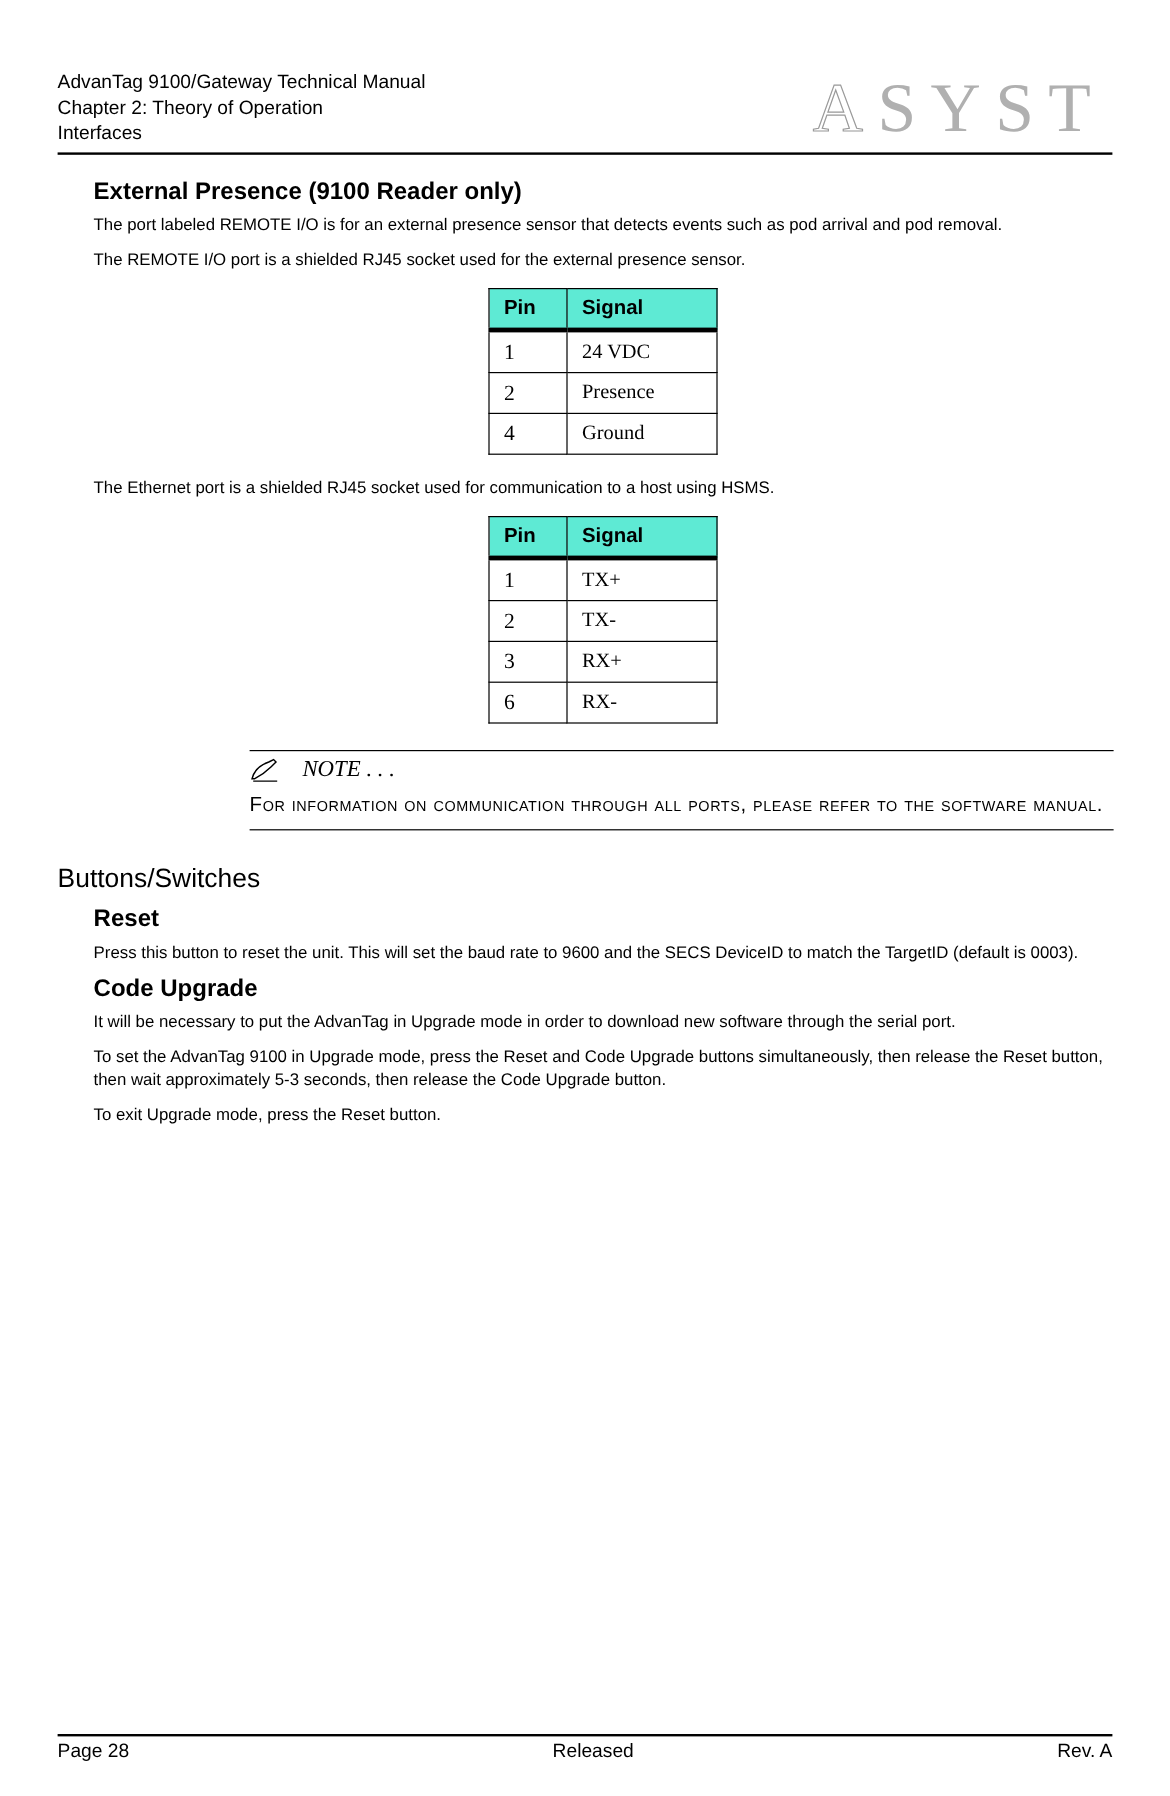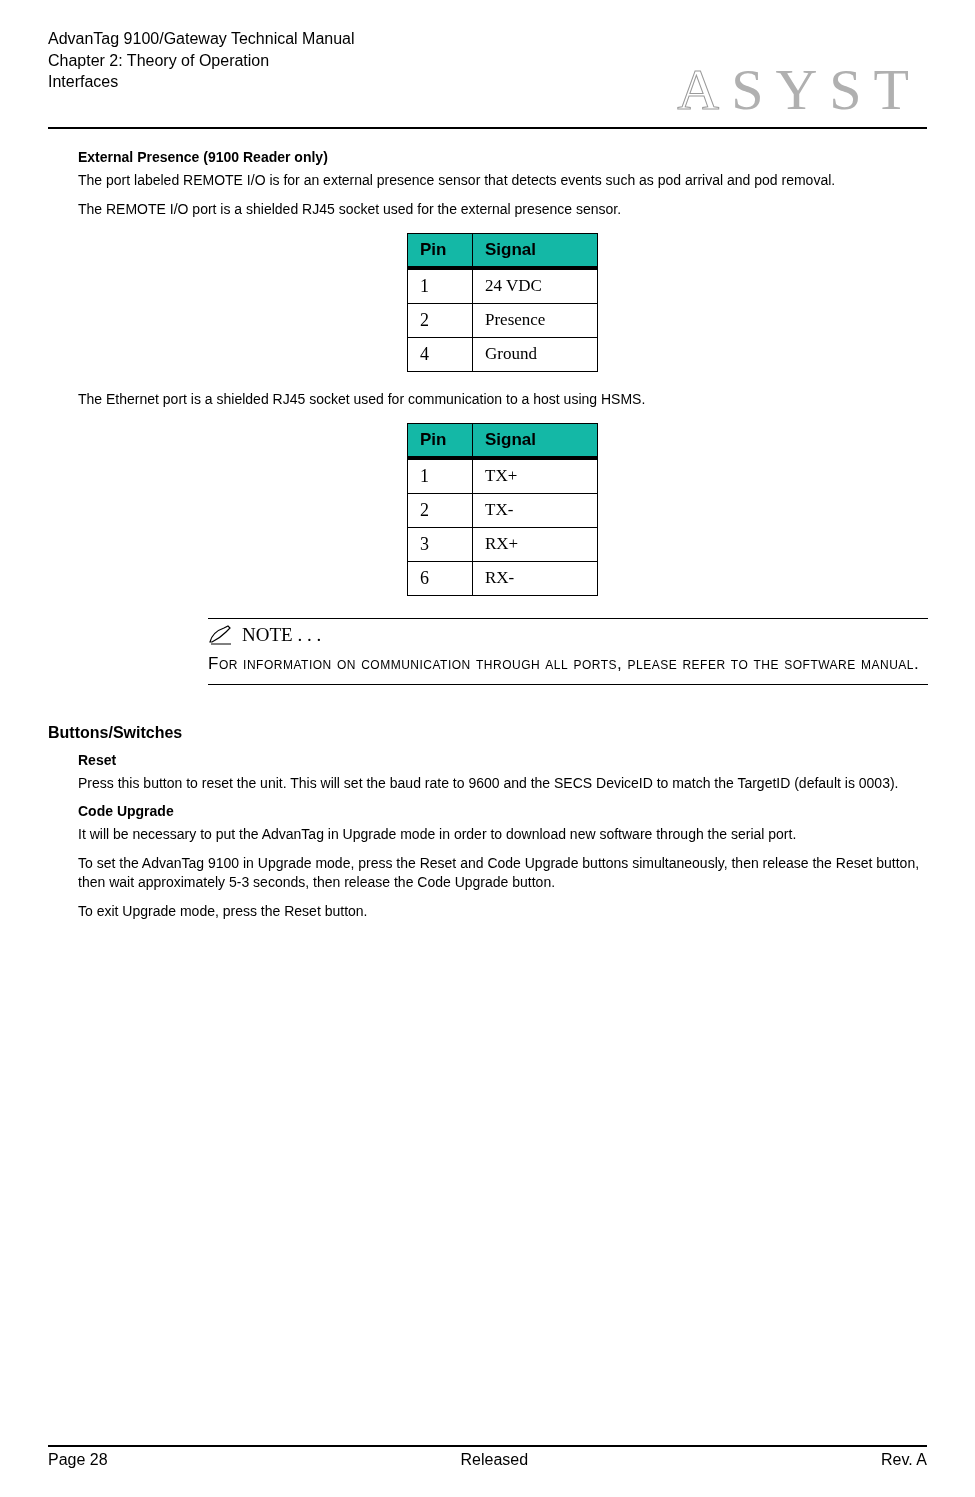--- a/index.html
+++ b/index.html
@@ -14,21 +14,21 @@
   .page {
     width: 975px;
     min-height: 1497px;
     position: relative;
     box-sizing: border-box;
     padding: 28px 48px 0 48px;
   }
   .header-row {
     display: flex;
     justify-content: space-between;
-    align-items: flex-start;
+    align-items: flex-end;
     border-bottom: 2px solid #000;
     padding-bottom: 4px;
   }
   .header-lines {
     font-size: 16px;
     line-height: 1.35;
   }
   .logo {
     font-family: "Times New Roman", serif;
     font-size: 58px;
@@ -39,46 +39,46 @@
     margin-top: 28px;
   }
   .logo .outline {
     -webkit-text-stroke: 1px #9a9a9a;
     color: #fff;
   }
   .content {
     padding: 10px 0 0 30px;
   }
   h2 {
-    font-size: 14px;
+    font-size: 20px;
     font-weight: bold;
     margin: 10px 0 6px 0;
   }
   h3 {
-    font-size: 16px;
-    font-weight: bold;
-    margin: 38px 0 6px -30px;
+    font-size: 22px;
+    font-weight: normal;
+    margin: 26px 0 6px -30px;
   }
   .body-text {
     font-size: 14px;
     line-height: 1.35;
     margin: 4px 0 10px 0;
   }
   table.pin-table {
     border-collapse: collapse;
     margin: 14px auto 18px auto;
   }
   table.pin-table th, table.pin-table td {
     border: 1px solid #000;
     padding: 6px 12px;
     text-align: left;
     font-size: 17px;
   }
   table.pin-table th {
-    background: #14b8a6;
+    background: #5eead4;
     font-weight: bold;
   }
   table.pin-table thead tr th { border-bottom: 4px solid #000; }
   table.pin-table td.pin-col {
     font-family: "Times New Roman", serif;
     font-size: 18px;
     width: 40px;
   }
   table.pin-table td.sig-col {
     font-family: "Times New Roman", serif;
@@ -89,22 +89,23 @@
     width: 720px;
   }
   .note-rule {
     border-top: 1px solid #000;
     height: 1px;
     margin: 0;
   }
   .note-title-row {
     display: flex;
     align-items: center;
-    gap: 8px;
+    gap: 18px;
     padding: 4px 0;
+    font-style: italic;
     font-family: "Times New Roman", serif;
     font-size: 19px;
     text-align: right;
   }
   .note-body {
     font-variant: small-caps;
     font-size: 17px;
     letter-spacing: 0.5px;
     line-height: 1.45;
     padding: 2px 0 8px 0;

